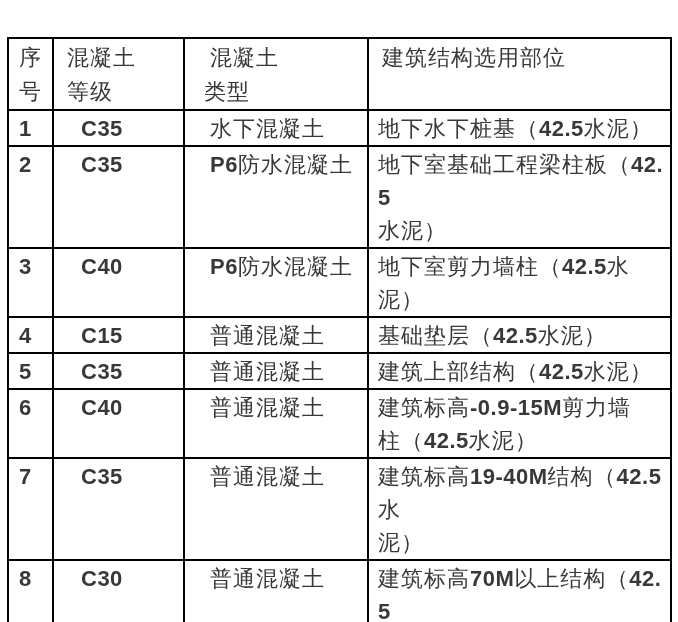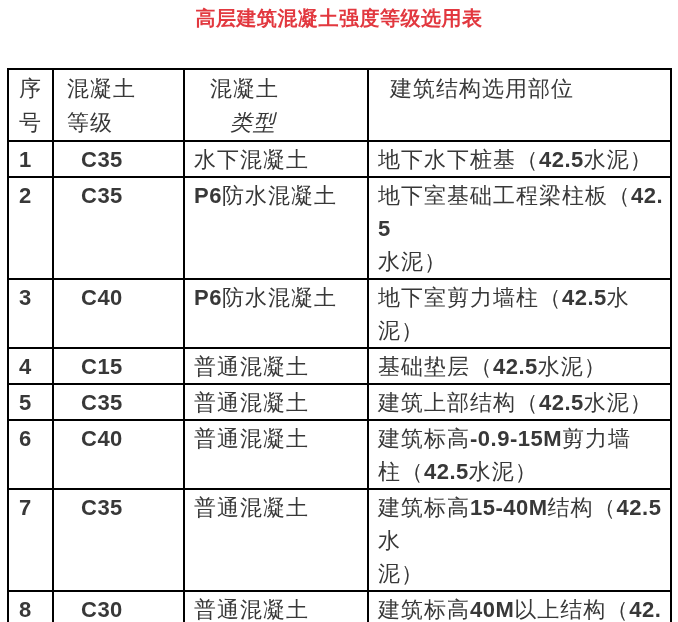--- a/index.html
+++ b/index.html
@@ -47,37 +47,36 @@
   }
   th{
     height:72px;
     line-height:34px;
     padding:2px 0 0 0;
   }
   .hline{white-space:nowrap;}
   .th-seq   .hline{padding-left:10px;}
   .th-grade .hline{padding-left:13px;}
   .th-type  .hline:first-child{padding-left:25px;}
-  .th-type  .hline:last-child{padding-left:45px;font-style:italic;}
-  .th-usage .hline{padding-left:21px;}
+  .th-type  .hline:last-child{padding-left:19px;}
+  .th-usage .hline{padding-left:13px;}
   td:nth-child(1){padding-left:10px;}
   td:nth-child(2){padding-left:27px;}
-  td:nth-child(3){padding-left:9px;}
+  td:nth-child(3){padding-left:25px;}
   td:nth-child(4){padding-left:9px;border-radius:11px;}
   .asc{
     font-family:"Liberation Sans","DejaVu Sans",sans-serif;
     font-weight:700;
     letter-spacing:0.5px;
   }
 </style>
 </head>
 <body>
 
 <div class="page">
-  <div class="title">高层建筑混凝土强度等级选用表</div>
   <table class="grade-table">
     <colgroup>
       <col style="width:45px">
       <col style="width:131px">
       <col style="width:184px">
       <col style="width:303px">
     </colgroup>
     <thead>
       <tr id="head-row">
           <th class="th-seq">
@@ -131,23 +130,23 @@
         <tr>
           <td><b class="asc">6</b></td>
           <td><b class="asc">C40</b></td>
           <td>普通混凝土</td>
           <td>建筑标高<b class="asc">-0.9-15M</b>剪力墙<br>柱（<b class="asc">42.5</b>水泥）</td>
         </tr>
         <tr>
           <td><b class="asc">7</b></td>
           <td><b class="asc">C35</b></td>
           <td>普通混凝土</td>
-          <td>建筑标高<b class="asc">15-40M</b>结构（<b class="asc">42.5</b>水<br>泥）</td>
+          <td>建筑标高<b class="asc">19-40M</b>结构（<b class="asc">42.5</b>水<br>泥）</td>
         </tr>
         <tr>
           <td><b class="asc">8</b></td>
           <td><b class="asc">C30</b></td>
           <td>普通混凝土</td>
-          <td>建筑标高<b class="asc">40M</b>以上结构（<b class="asc">42.5</b><br>水泥）</td>
+          <td>建筑标高<b class="asc">70M</b>以上结构（<b class="asc">42.5</b><br>水泥）</td>
         </tr>
       </tbody>
   </table>
 </div>
 
 </body></html>

